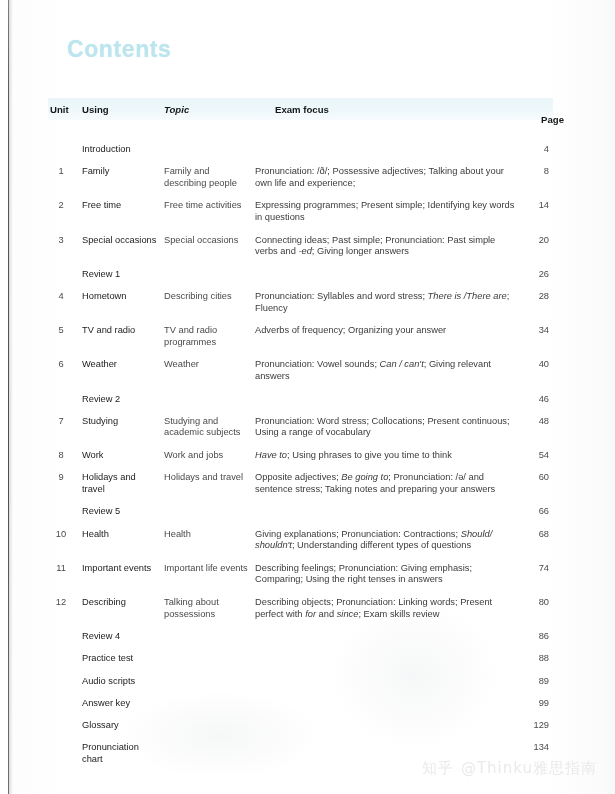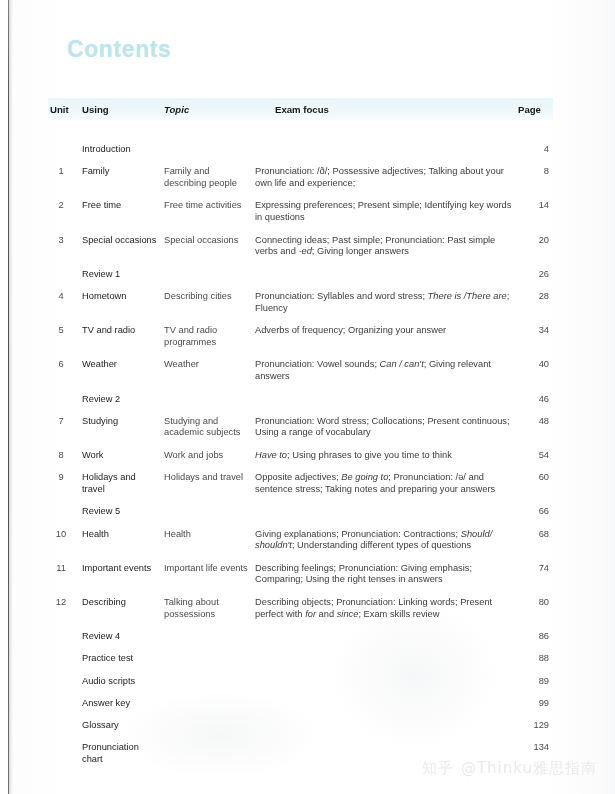--- a/index.html
+++ b/index.html
@@ -142,42 +142,42 @@
 
   <div class="title-contents">Contents</div>
 
   <div class="toc" id="toc-root">
     <div class="header-band"></div>
     <div class="row header" id="header-row" style="height:22px;">
       <div class="cell c-unit" style="top:6px;">Unit</div>
       <div class="cell c-title" style="top:6px;">Using</div>
       <div class="cell c-topic" style="top:6px;font-style:italic;">Topic</div>
       <div class="cell c-exam" style="top:6px;margin-left:20px;">Exam focus</div>
-      <div class="cell c-page" style="top:6px;">Page</div>
+      <div class="cell c-page" style="top:16px;text-align:right;">Page</div>
     </div>
     <div id="rows-container" style="position: relative; height: 656.4px;">
         <div class="row" style="position: absolute; top: 24px;">
           <div class="cell c-unit"></div>
           <div class="cell c-title">Introduction</div>
           <div class="cell c-topic"></div>
           <div class="cell c-exam"></div>
           <div class="cell c-page">4</div>
         </div>
         <div class="row" style="position: absolute; top: 46.2px;">
           <div class="cell c-unit">1</div>
           <div class="cell c-title">Family</div>
           <div class="cell c-topic">Family and describing people</div>
           <div class="cell c-exam">Pronunciation: /ð/; Possessive adjectives; Talking about your own life and experience;</div>
           <div class="cell c-page">8</div>
         </div>
         <div class="row" style="position: absolute; top: 80.4px;">
           <div class="cell c-unit">2</div>
           <div class="cell c-title">Free time</div>
           <div class="cell c-topic">Free time activities</div>
-          <div class="cell c-exam">Expressing preferences; Present simple; Identifying key words in questions</div>
+          <div class="cell c-exam">Expressing programmes; Present simple; Identifying key words in questions</div>
           <div class="cell c-page">14</div>
         </div>
         <div class="row" style="position: absolute; top: 114.6px;">
           <div class="cell c-unit">3</div>
           <div class="cell c-title">Special occasions</div>
           <div class="cell c-topic">Special occasions</div>
           <div class="cell c-exam">Connecting ideas; Past simple; Pronunciation: Past simple verbs and <i>-ed</i>; Giving longer answers</div>
           <div class="cell c-page">20</div>
         </div>
         <div class="row" style="position: absolute; top: 148.8px;">

